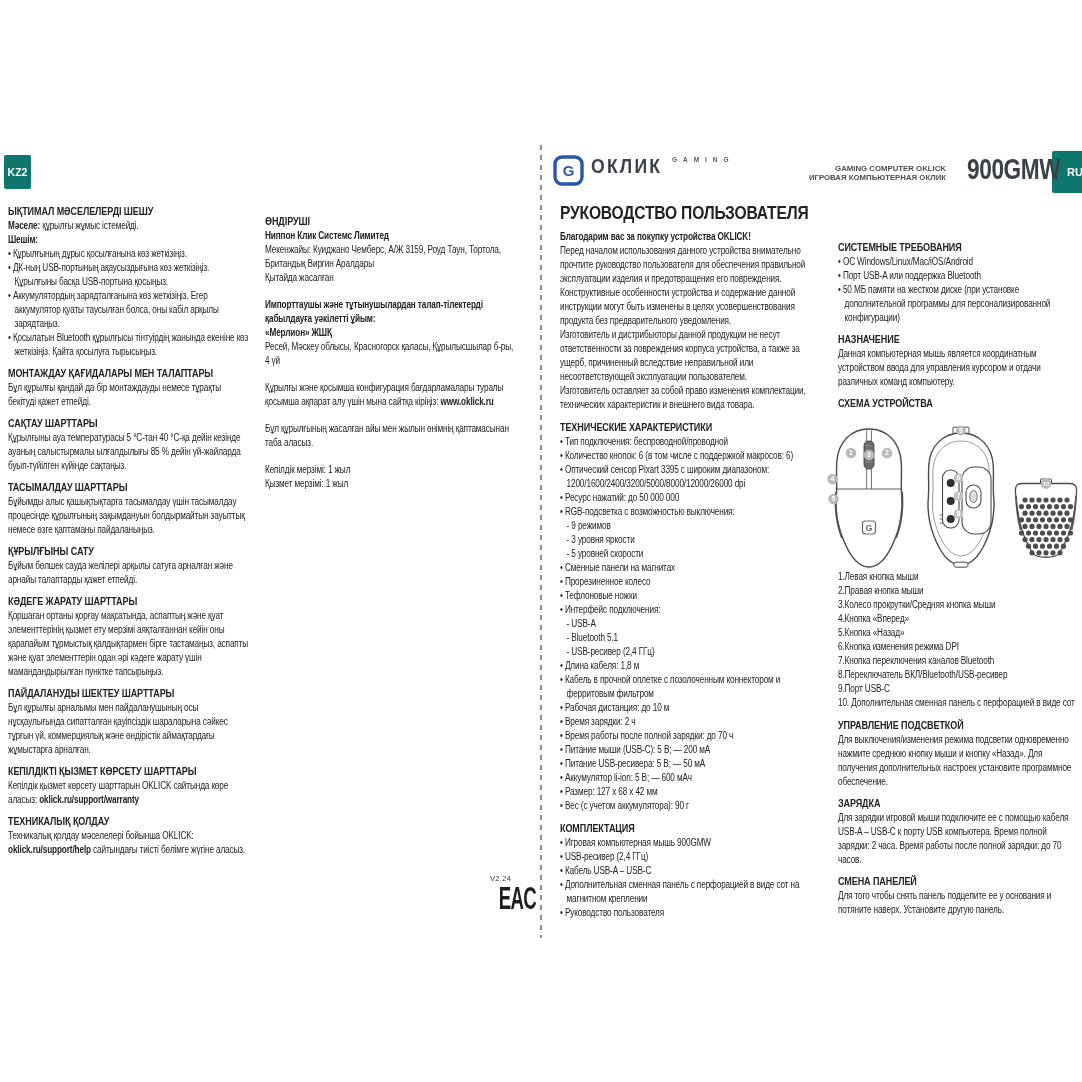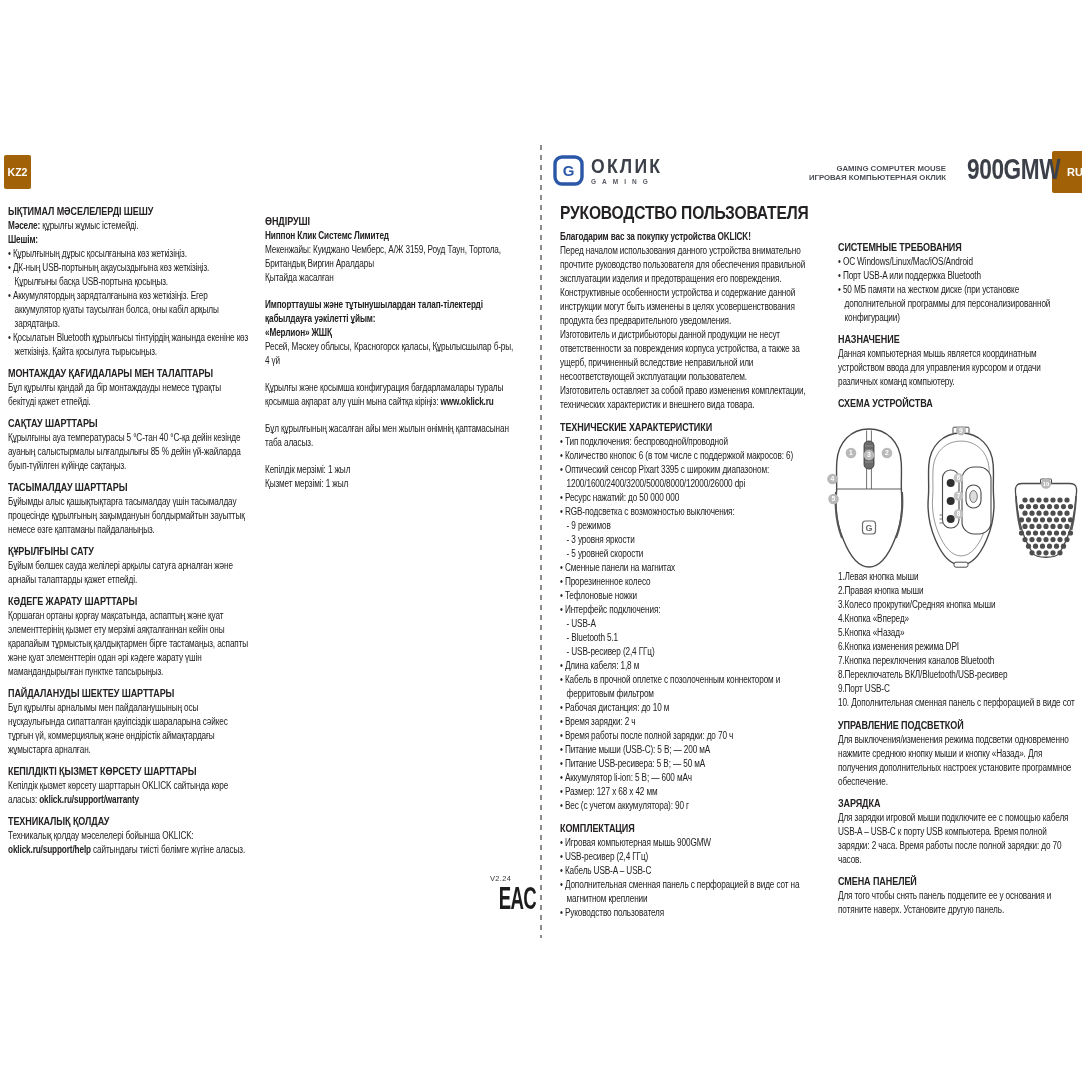--- a/index.html
+++ b/index.html
@@ -2,32 +2,32 @@
 <html><head>
 <meta charset="utf-8">
 <style>
   *{box-sizing:border-box}
   html,body{margin:0;padding:0}
   body{width:1082px;height:1082px;position:relative;background:#fff;
        font-family:"Liberation Sans",sans-serif;color:#242122;overflow:hidden}
   .page{position:absolute;inset:0}
 
   
-  .badge{position:absolute;background:#a16207;color:#fff;font-weight:bold;
+  .badge{position:absolute;background:#0f766e;color:#fff;font-weight:bold;
          display:flex;align-items:center;justify-content:center;border-radius:2px}
   #badge-kz{left:4px;top:155px;width:27px;height:34px;font-size:10.5px}
   #badge-ru{left:1052px;top:151px;width:52px;height:42px;font-size:11px}
 
   
   .vsep{position:absolute;left:540px;top:145px;width:2px;height:793px;
         background:repeating-linear-gradient(to bottom,#8d8d8d 0 5px,transparent 5px 10px)}
 
   
   .logo{position:absolute;left:553px;top:155px;display:flex;gap:7px;align-items:flex-start}
-  .logo-text{display:flex;flex-direction:column}
+  .logo-text{display:flex;flex-direction:row}
   .brand{font-size:20px;font-weight:bold;color:#3c4049;letter-spacing:2.5px;line-height:22px;
          transform:scaleX(.88);transform-origin:0 0}
   .brand-sub{font-size:6.5px;font-weight:bold;color:#565a61;letter-spacing:6px;margin-top:1px}
   .hdr-right{position:absolute;left:790px;top:164px;width:156px;text-align:right;
              font-size:7.8px;font-weight:bold;color:#4b4f55;line-height:9.4px}
   .model{position:absolute;left:945px;top:153px;width:100px;font-size:29px;font-weight:bold;
          color:#3c4049;transform:scaleX(.78);transform-origin:100% 0;text-align:right;letter-spacing:-.5px}
 
   
   .col{position:absolute;font-size:10px;line-height:14px;letter-spacing:-.15px;
@@ -74,21 +74,21 @@
       <rect x="2" y="2" width="27" height="27" rx="7" fill="none" stroke="#2b57a8" stroke-width="3.4"></rect>
       <text x="15.5" y="21" text-anchor="middle" font-size="15" font-weight="bold" fill="#2b57a8">G</text>
     </svg>
     <div class="logo-text">
       <div class="brand">ОКЛИК</div>
       <div class="brand-sub">GAMING</div>
     </div>
   </div>
 
   <div class="hdr-right">
-    <div>GAMING COMPUTER MOUSE</div>
+    <div>GAMING COMPUTER OKLICK</div>
     <div>ИГРОВАЯ КОМПЬЮТЕРНАЯ ОКЛИК</div>
   </div>
   <div class="model">900GMW</div>
 
   <div id="col-kz1" class="col">
       <section class="sec">
         <h3 class="h">ЫҚТИМАЛ МӘСЕЛЕЛЕРДІ ШЕШУ</h3>
         <p class="ln p"><span class="b">Мәселе:</span><span> құрылғы жұмыс істемейді.</span></p>
         <p class="ln p"><span class="b">Шешім:</span></p>
         <p class="ln bl"><span>Құрылғының дұрыс қосылғанына көз жеткізіңіз.</span></p>

